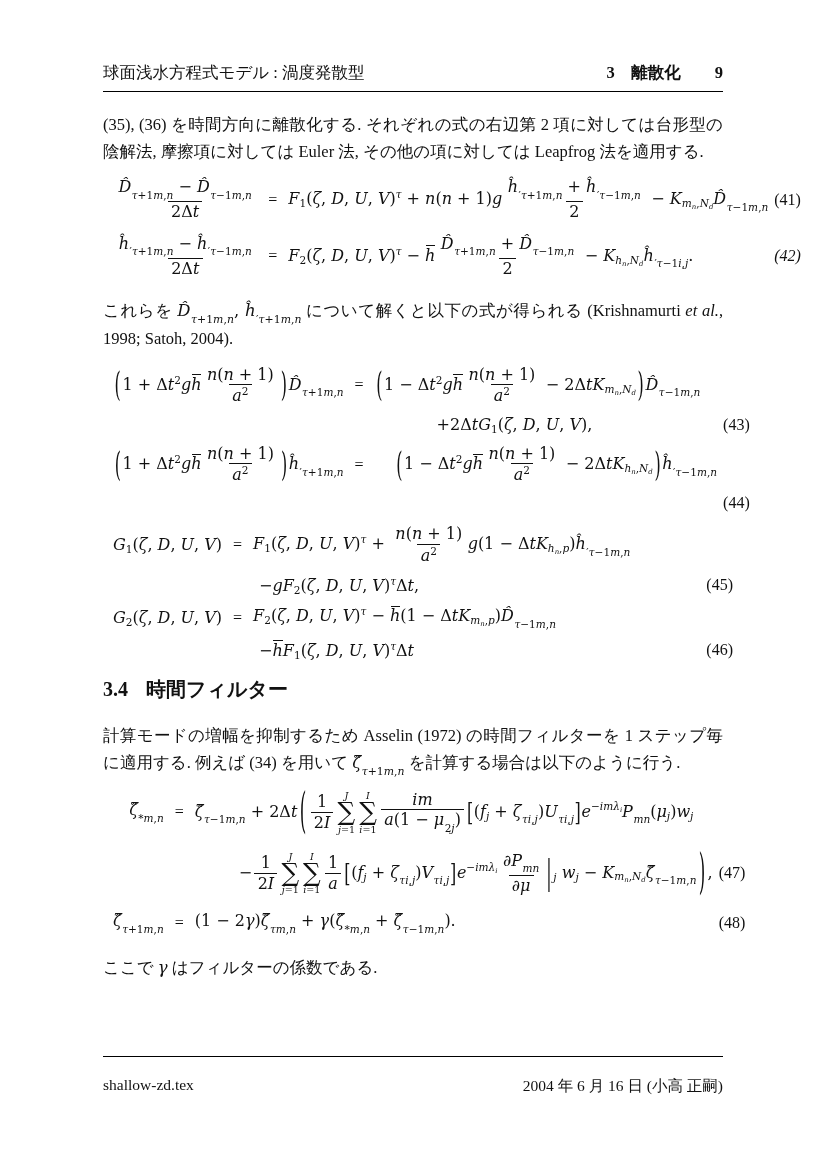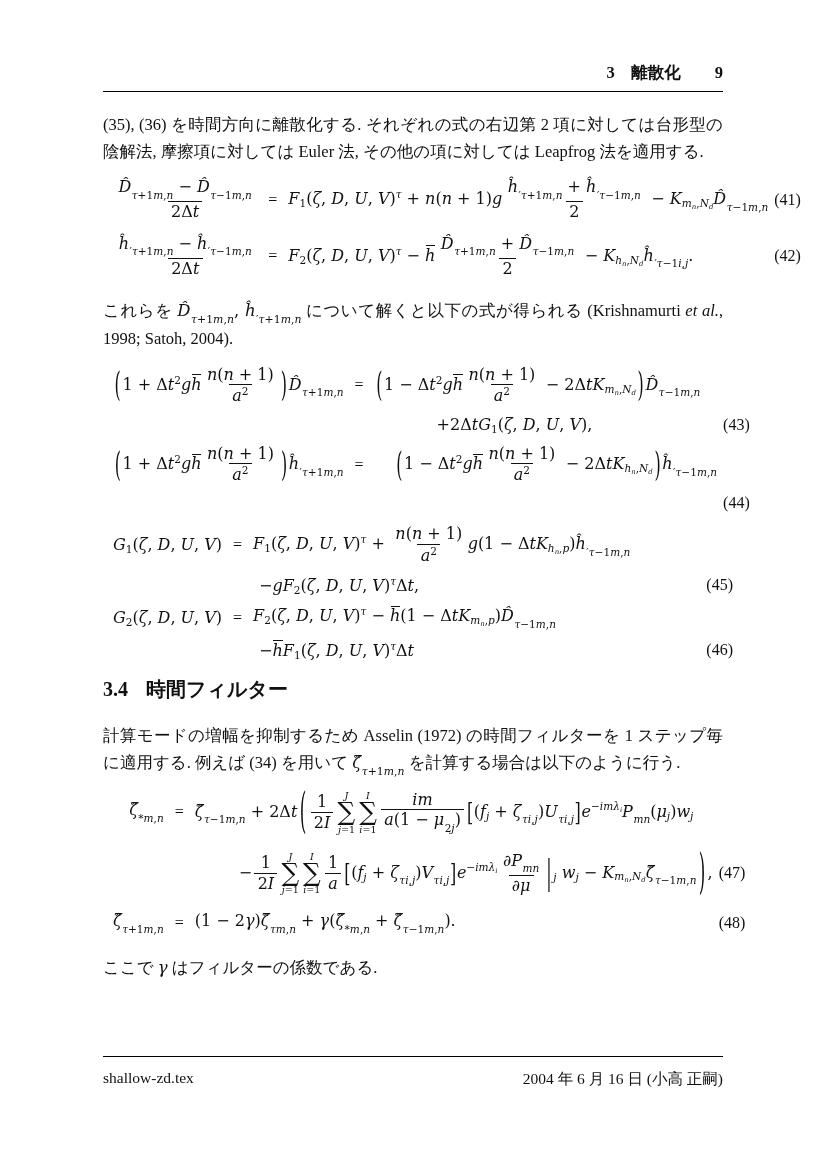--- a/index.html
+++ b/index.html
@@ -10,21 +10,21 @@
     font-family:"Liberation Serif","DejaVu Serif",serif;
     font-size:16.5px;
   }
   
   .header{display:flex;align-items:baseline;border-bottom:1.4px solid #000;padding-bottom:7px;}
   .header-title{font-size:16.5px;}
   .header-section{margin-left:auto;font-weight:bold;}
   .header-page{font-weight:bold;margin-left:34px;}
   .footer{
     position:absolute;left:103px;right:103px;top:1056px;
-    border-top:1.4px solid #000;padding-top:12px;
+    border-top:1.4px solid #000;padding-top:19px;
     display:flex;justify-content:space-between;font-size:15.5px;
   }
   
   .para{margin:20px 0 0 0;line-height:1.62;text-align:justify;}
   .para i{font-style:italic;}
   .section-heading{margin:16px 0 14px 0;font-size:20px;font-weight:bold;}
   .sec-num{margin-right:18px;}
   
   .eqblock{
     display:grid;grid-template-columns:max-content max-content 1fr max-content;
@@ -70,20 +70,21 @@
   .mdl1{transform:scale(1,1.5);margin:0 .04em;}
   .mdl2{transform:scale(1,2.15);margin:0 .1em;}
   .mdl3{transform:scale(1.05,3.05);margin:0 .15em;}
 </style>
 </head>
 <body>
 
 <div class="page">
 
   <div class="header">
+    <span class="header-title">球面浅水方程式モデル : 渦度発散型</span>
     <span class="header-section">3　離散化</span>
     <span class="header-page">9</span>
   </div>
 
   <p class="para">(35), (36) を時間方向に離散化する. それぞれの式の右辺第 2 項に対しては台形型の陰解法, 摩擦項に対しては Euler 法, その他の項に対しては Leapfrog 法を適用する.</p>
 
   <div class="eqblock" id="eq-41-42">
       <span class="eq-lhs" style="grid-row: 1;"><span class="math"><span class="mfrac">
             <span class="mnum"><i>D̂</i><span class="msupsub">
                 <span class="mss-sup"><i>τ</i>+1</span>
@@ -126,21 +127,21 @@
                 <span class="mss-sub"><i>m</i>,<i>n</i></span>
               </span> + <i>D̂</i><span class="msupsub">
                 <span class="mss-sup"><i>τ</i>−1</span>
                 <span class="mss-sub"><i>m</i>,<i>n</i></span>
               </span></span>
             <span class="mden">2</span>
           </span> − <i>K</i><sub class="msub"><i>h</i><sub class="msub"><i>n</i></sub>,<i>N</i><sub class="msub"><i>d</i></sub></sub><i>ĥ</i><span class="msupsub">
             <span class="mss-sup">′<i>τ</i>−1</span>
             <span class="mss-sub"><i>i</i>,<i>j</i></span>
           </span>.</span></span>
-      <span class="eq-tag" style="grid-row: 2;">(42)</span>
+      <span class="eq-tag" style="grid-row: 2; font-style: italic;">(42)</span>
     </div>
 
   <p class="para">これらを <span class="imath"><span class="math"><i>D̂</i><span class="msupsub">
             <span class="mss-sup"><i>τ</i>+1</span>
             <span class="mss-sub"><i>m</i>,<i>n</i></span>
           </span>, <i>ĥ</i><span class="msupsub">
             <span class="mss-sup">′<i>τ</i>+1</span>
             <span class="mss-sub"><i>m</i>,<i>n</i></span>
           </span></span></span> について解くと以下の式が得られる (Krishnamurti <i>et al.</i>, 1998; Satoh, 2004).</p>
 

